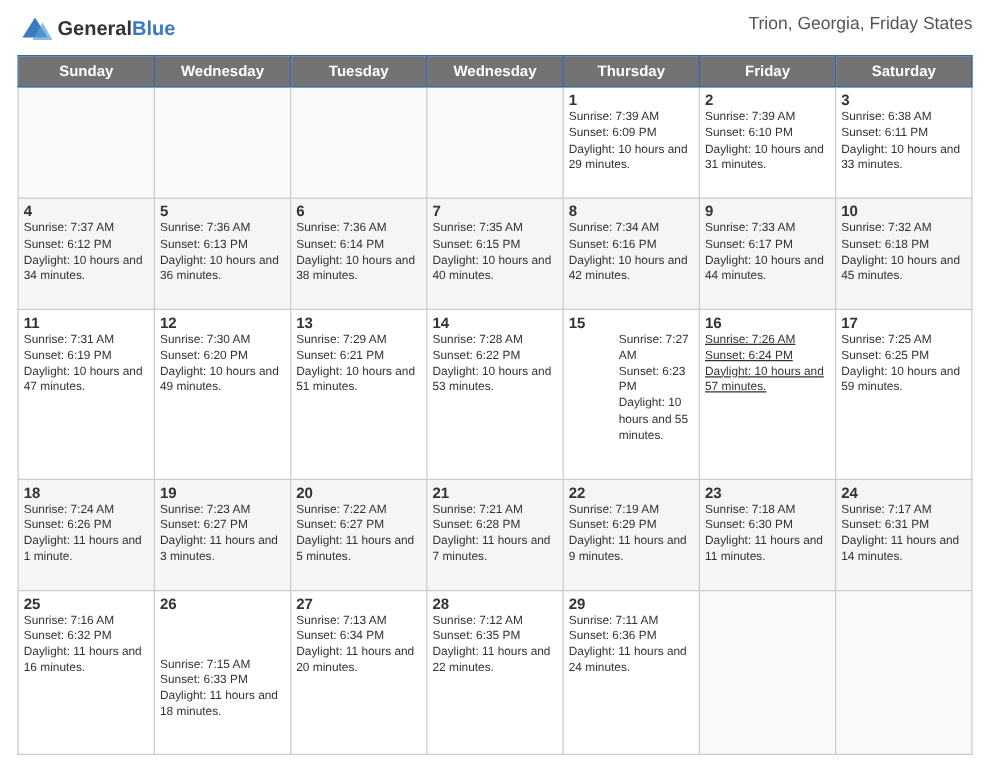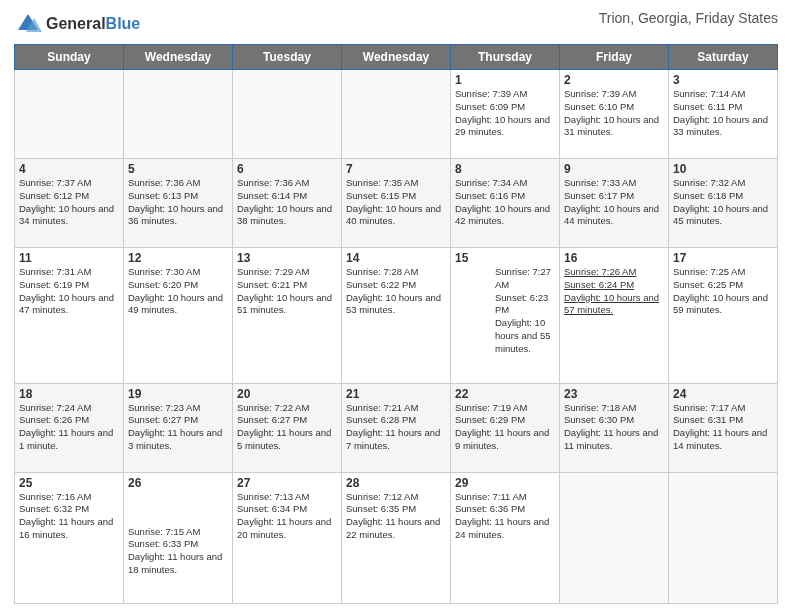--- a/index.html
+++ b/index.html
@@ -149,21 +149,21 @@
 Daylight: 10 hours and 29 minutes.</div>
           </td>
           <td>
             <span class="day-num">2</span>
             <div class="day-detail" style="white-space: pre-line;">Sunrise: 7:39 AM
 Sunset: 6:10 PM
 Daylight: 10 hours and 31 minutes.</div>
           </td>
           <td>
             <span class="day-num">3</span>
-            <div class="day-detail" style="white-space: pre-line;">Sunrise: 7:14 AM
+            <div class="day-detail" style="white-space: pre-line;">Sunrise: 6:38 AM
 Sunset: 6:11 PM
 Daylight: 10 hours and 33 minutes.</div>
           </td>
         </tr>
         <tr>
           <td>
             <span class="day-num">4</span>
             <div class="day-detail" style="white-space: pre-line;">Sunrise: 7:37 AM
 Sunset: 6:12 PM
 Daylight: 10 hours and 34 minutes.</div>

